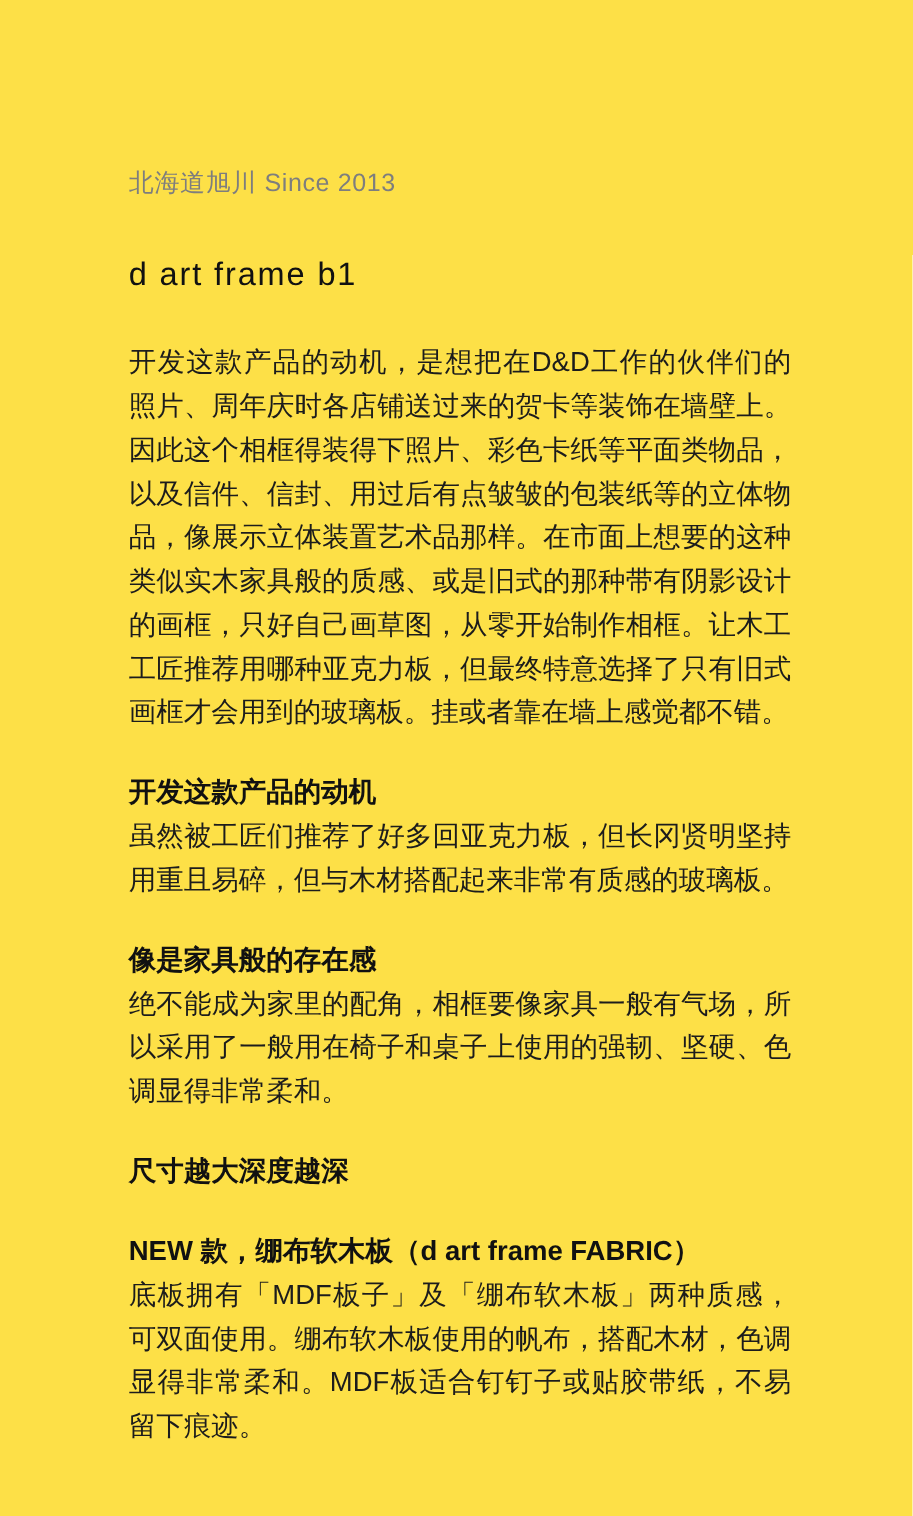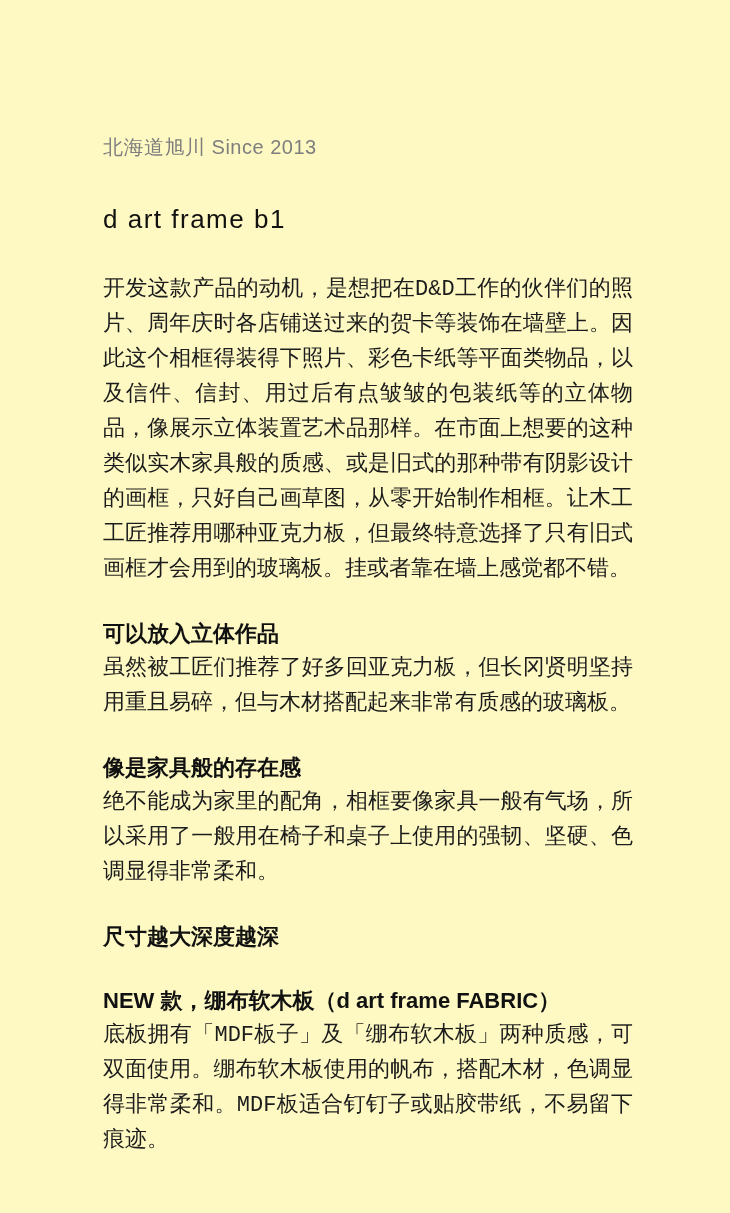--- a/index.html
+++ b/index.html
@@ -4,21 +4,21 @@
 <style>
   html, body {
     margin: 0;
     padding: 0;
     background: #ffffff;
   }
   .page {
     position: relative;
     width: 730px;
     height: 1213px;
-    background: #fef9c3;
+    background: #fde047;
     overflow: hidden;
     font-family: "Liberation Sans", "DejaVu Sans", sans-serif;
     color: #1c1c1c;
     box-sizing: border-box;
     padding: 133px 97px 0 103px;
   }
   .subtitle {
     font-size: 20px;
     line-height: 28px;
     color: #7e7e7e;
@@ -34,21 +34,20 @@
   }
   .intro {
     margin: 35px 0 0 0;
   }
   .body-text {
     font-size: 22px;
     line-height: 35px;
     text-align: justify;
     text-justify: inter-character;
     color: #1c1c1c;
-    font-family: Liberation Mono, monospace;
   }
   .section {
     margin-top: 29px;
   }
   .section-heading {
     margin: 0;
     font-size: 22px;
     line-height: 35px;
     font-weight: 700;
     color: #111111;
@@ -62,21 +61,21 @@
 
 <div class="page">
 
   <div class="subtitle">北海道旭川 Since 2013</div>
 
   <h1 class="title">d art frame b1</h1>
 
   <p class="intro body-text">开发这款产品的动机，是想把在D&amp;D工作的伙伴们的照片、周年庆时各店铺送过来的贺卡等装饰在墙壁上。因此这个相框得装得下照片、彩色卡纸等平面类物品，以及信件、信封、用过后有点皱皱的包装纸等的立体物品，像展示立体装置艺术品那样。在市面上想要的这种类似实木家具般的质感、或是旧式的那种带有阴影设计的画框，只好自己画草图，从零开始制作相框。让木工工匠推荐用哪种亚克力板，但最终特意选择了只有旧式画框才会用到的玻璃板。挂或者靠在墙上感觉都不错。</p>
 
   <div class="section">
-    <h2 class="section-heading">可以放入立体作品</h2>
+    <h2 class="section-heading">开发这款产品的动机</h2>
     <p class="section-body body-text">虽然被工匠们推荐了好多回亚克力板，但长冈贤明坚持用重且易碎，但与木材搭配起来非常有质感的玻璃板。</p>
   </div>
 
   <div class="section">
     <h2 class="section-heading">像是家具般的存在感</h2>
     <p class="section-body body-text">绝不能成为家里的配角，相框要像家具一般有气场，所以采用了一般用在椅子和桌子上使用的强韧、坚硬、色调显得非常柔和。</p>
   </div>
 
   <div class="section">
     <h2 class="section-heading">尺寸越大深度越深</h2>

